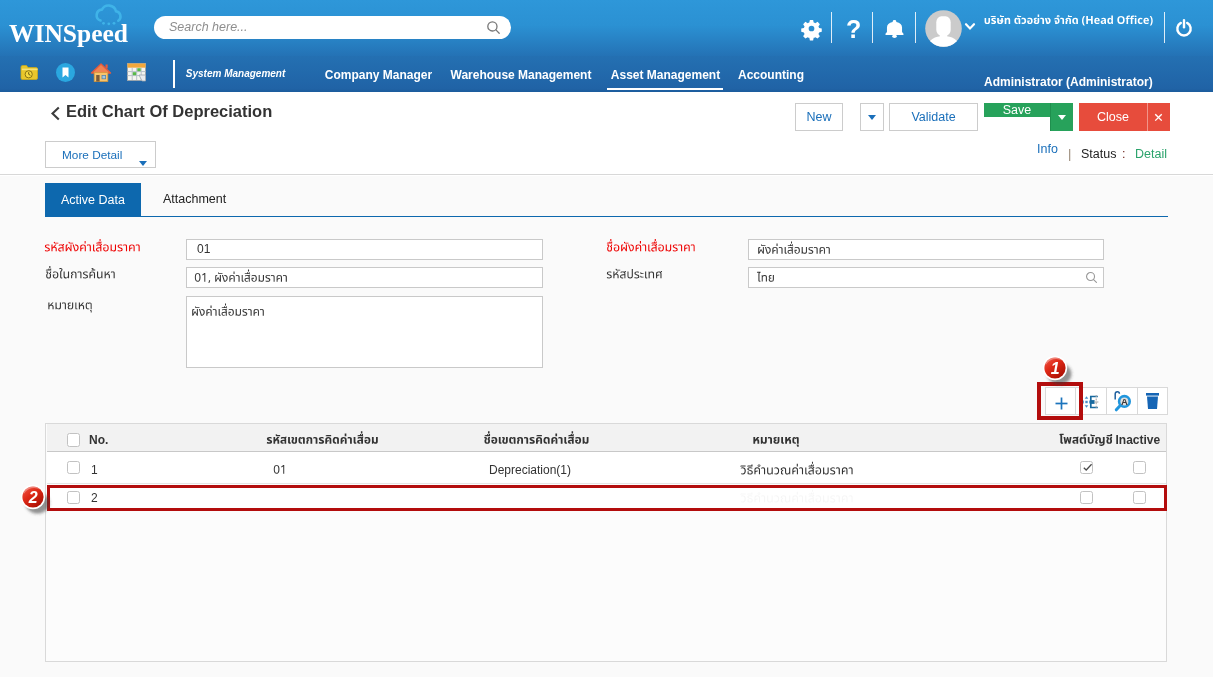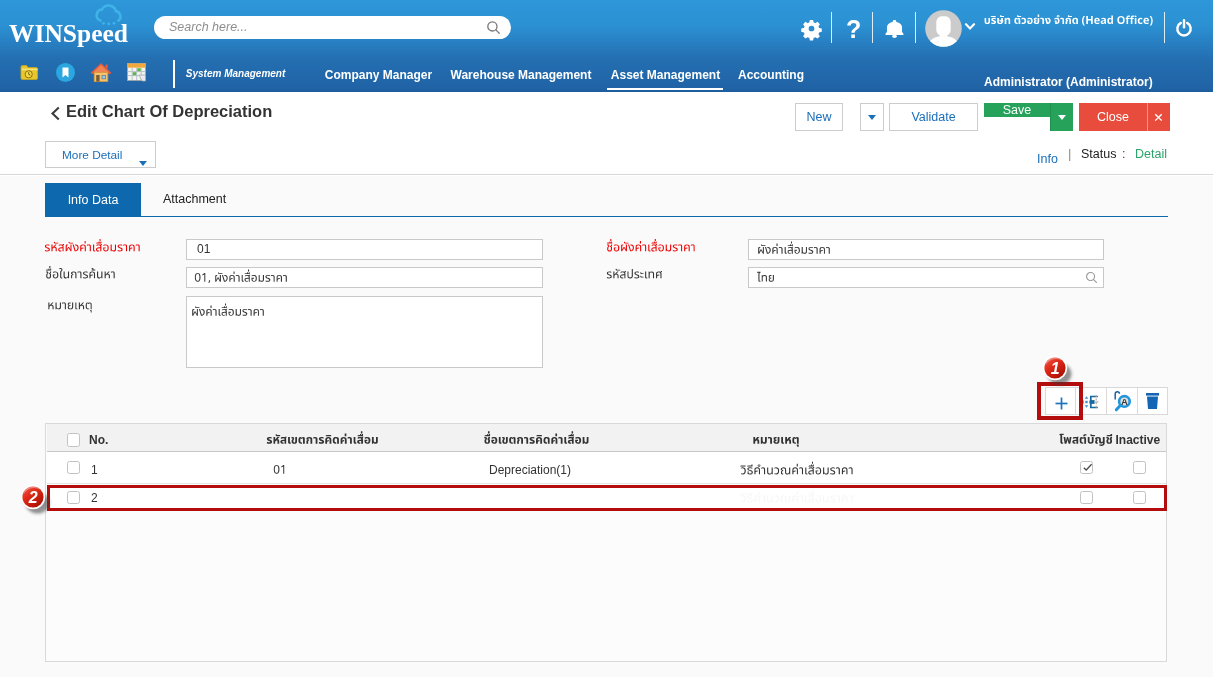--- a/index.html
+++ b/index.html
@@ -112,28 +112,28 @@
 <div class="abs" style="left:1050px;top:103px;width:23px;height:28px;background:#27a25b;color:#fff;font-size:12.5px;display:flex;align-items:center;justify-content:center;">
     <span style="display:inline-block;width:0;height:0;border-left:4.5px solid transparent;border-right:4.5px solid transparent;border-top:5px solid #fff;"></span>
   </div>
 <div class="abs" style="left:1050px;top:103px;width:1px;height:28px;background:#1f8f4e"></div>
 <div class="abs" style="left:1079px;top:103px;width:68px;height:28px;background:#e74c3c;color:#fff;font-size:12.5px;display:flex;align-items:center;justify-content:center;">Close</div>
 <div class="abs" style="left:1147px;top:103px;width:23px;height:28px;background:#e74c3c;color:#fff;font-size:12.5px;display:flex;align-items:center;justify-content:center;">✕</div>
 <div class="abs" style="left:1147px;top:103px;width:1px;height:28px;background:#f1948a"></div>
 <div class="abs" style="left:45px;top:141px;width:111px;height:27px;background:#fff;border:1px solid #ccc;"></div>
 <div class="abs" style="left:62px;top:148px;font-size:11.8px;color:#1a6fba;">More Detail</div>
 <div class="abs" style="left:139px;top:151.5px;"><span style="display:inline-block;width:0;height:0;border-left:4.5px solid transparent;border-right:4.5px solid transparent;border-top:5px solid #1a6fba;"></span></div>
-<div class="abs" style="left:1037px;top:152px;font-size:12.5px;color:#1a6fba;text-align:center;">Info</div>
+<div class="abs" style="left:1037px;top:142px;font-size:12.5px;color:#1a6fba;text-align:center;">Info</div>
 <div class="abs" style="left:1068px;top:146px;font-size:13px;color:#998877;">|</div>
 <div class="abs" style="left:1081px;top:147px;font-size:12.5px;color:#222;">Status</div>
 <div class="abs" style="left:1122px;top:147px;font-size:12.5px;color:#70241f;">:</div>
 <div class="abs" style="left:1135px;top:147px;font-size:12.5px;color:#2aa36b;">Detail</div>
 <div class="abs" style="left:0;top:176px;width:1213px;height:501px;background:#fafafa"></div>
 <div class="abs" style="left:45px;top:215.5px;width:1123px;height:1.6px;background:#0d68ae"></div>
-<div class="abs" style="left:45px;top:183px;width:96px;height:33px;background:#0d68ae;color:#fff;font-size:12.5px;display:flex;align-items:center;justify-content:center;">Info Data</div>
+<div class="abs" style="left:45px;top:183px;width:96px;height:33px;background:#0d68ae;color:#fff;font-size:12.5px;display:flex;align-items:center;justify-content:center;">Active Data</div>
 <div class="abs" style="left:163px;top:192px;font-size:12.5px;color:#222;">Attachment</div>
 <svg style="position:absolute;left:40.2px;top:238.1px;overflow:visible;" width="105" height="19" viewBox="-4.3 -13.1 104.7 18.6">
     <path d="M2.9 0.1Q2.2 0.1 1.5 -0Q0.9 -0.2 0.5 -0.4L0.8 -1.2Q1.1 -1.1 1.4 -1Q1.7 -0.9 2.1 -0.9Q2.5 -0.8 2.9 -0.8Q3.6 -0.8 4 -1Q4.4 -1.3 4.4 -1.7Q4.4 -2 4.3 -2.2Q4.1 -2.4 3.8 -2.6Q3.5 -2.8 3 -2.9Q2.2 -3.2 1.7 -3.5Q1.1 -3.7 0.9 -4.1Q0.6 -4.5 0.6 -5.1Q0.6 -5.6 0.9 -6Q1.1 -6.4 1.7 -6.6Q2.3 -6.9 3.2 -6.9Q3.8 -6.9 4.3 -6.8Q4.8 -6.7 5.1 -6.5V-5.5Q4.9 -5.6 4.6 -5.7Q4.3 -5.8 3.9 -5.9Q3.6 -6 3.2 -6Q2.3 -6 2 -5.7Q1.7 -5.5 1.7 -5.1Q1.7 -4.9 1.8 -4.7Q2 -4.5 2.4 -4.3Q2.7 -4.2 3.4 -3.9Q4 -3.7 4.5 -3.5Q4.9 -3.2 5.2 -2.8Q5.5 -2.4 5.5 -1.8Q5.5 -1.3 5.3 -0.9Q5 -0.4 4.4 -0.2Q3.9 0.1 2.9 0.1Z M7.1 0V-6.7H8.2V-3.8H8.2L11 -6.7H12.3V-6.7L8.2 -2.5V0ZM11.3 0V-2.4Q11.3 -3.1 10.8 -3.5Q10.4 -3.9 9.4 -3.9L10 -4.7Q10.8 -4.7 11.3 -4.4Q11.8 -4.2 12.1 -3.6Q12.4 -3.1 12.4 -2.4V0Z M10.8 -7.8Q10.3 -7.8 10 -8Q9.7 -8.1 9.6 -8.3Q9.4 -8.6 9.4 -8.8Q9.4 -9 9.5 -9.2Q9.5 -9.4 9.6 -9.6L10.6 -9.4Q10.5 -9.4 10.5 -9.3Q10.5 -9.1 10.5 -9Q10.5 -8.9 10.6 -8.8Q10.7 -8.6 10.9 -8.6H14V-7.8Z M18.2 0V-4.5Q18.2 -5.3 17.8 -5.6Q17.4 -6 16.6 -6Q16 -6 15.4 -5.8Q14.9 -5.6 14.4 -5.3V-6.4Q14.7 -6.5 15.3 -6.7Q15.9 -6.9 16.7 -6.9Q17.3 -6.9 17.8 -6.7Q18.3 -6.6 18.5 -6.2Q18.9 -6 19.1 -5.6Q19.2 -5.1 19.2 -4.6V0ZM16.1 0.1Q15 0.1 14.4 -0.4Q13.8 -0.9 13.8 -1.8Q13.8 -2.8 14.6 -3.4Q15.3 -3.9 17 -4L18.4 -4.1V-3.2L17.1 -3.1Q15.9 -3 15.4 -2.7Q14.9 -2.4 14.9 -1.8Q14.9 -1.3 15.3 -1Q15.6 -0.8 16.3 -0.8Q16.5 -0.8 16.6 -0.8Q16.8 -0.8 17 -0.9L17.1 -0Q16.9 0 16.6 0.1Q16.4 0.1 16.1 0.1ZM18.4 -5.8 17.8 -6.4Q18.2 -6.4 18.4 -6.6Q18.7 -6.8 18.7 -7.2H19.8Q19.8 -6.8 19.6 -6.5Q19.4 -6.2 19.1 -6Q18.8 -5.9 18.4 -5.8Z M21.3 0V-5.5Q21.3 -6.1 21.5 -6.4Q21.7 -6.6 22.1 -6.8Q22.4 -6.9 22.8 -6.9Q22.9 -6.9 23.1 -6.8Q23.3 -6.8 23.5 -6.7L23.4 -5.9Q23.2 -5.9 23.1 -5.9Q23 -6 22.9 -6Q22.6 -6 22.5 -5.8Q22.4 -5.7 22.4 -5.4V-3.5Q22.4 -3.1 22.4 -2.7Q22.4 -2.3 22.3 -1.7H22.4Q22.6 -2.3 22.8 -2.6Q23.1 -3 23.2 -3.3L23.9 -4.4H24.6L25.2 -3.3Q25.4 -3 25.6 -2.7Q25.7 -2.4 25.8 -2.2Q26 -2 26.1 -1.7H26.1Q26.1 -2.3 26.1 -2.7Q26.1 -3.1 26.1 -3.5V-6.7H27.1V0H26.2L24.3 -3.2H24.2L22.3 0Z M25.6 -7.8Q25.1 -7.8 24.8 -8Q24.5 -8.1 24.3 -8.3Q24.2 -8.6 24.2 -8.8Q24.2 -9 24.2 -9.2Q24.3 -9.4 24.4 -9.6L25.3 -9.4Q25.3 -9.4 25.2 -9.3Q25.2 -9.1 25.2 -9Q25.2 -8.9 25.3 -8.8Q25.4 -8.6 25.6 -8.6H28.8V-7.8Z M30.3 0 28.2 -6.7H29.3L31.2 -0.9H31.3Q31.6 -0.9 31.9 -1.1Q32.2 -1.2 32.4 -1.5Q32.7 -1.9 32.9 -2.5Q33.1 -3.1 33.1 -3.7Q33.1 -4.7 32.6 -5.3Q32.2 -5.9 31.3 -5.9Q31.2 -5.9 31 -5.9Q30.9 -5.8 30.8 -5.8L30.5 -6.7Q30.8 -6.8 31 -6.8Q31.2 -6.8 31.4 -6.8Q32 -6.8 32.5 -6.6Q33 -6.4 33.3 -6.1Q33.8 -5.7 34 -5.1Q34.2 -4.4 34.2 -3.7Q34.2 -2.7 33.9 -2Q33.6 -1.2 33.1 -0.8Q32.8 -0.4 32.3 -0.2Q31.7 0 30.9 0Z M35.8 0V-4.3Q35.8 -5.5 36.5 -6.2Q37.2 -6.9 38.6 -6.9Q40.1 -6.9 40.7 -6.2Q41.4 -5.5 41.4 -4.3V0H40.3V-4.3Q40.3 -5.1 39.9 -5.5Q39.4 -6 38.6 -6Q37.8 -6 37.3 -5.5Q36.9 -5.1 36.9 -4.3V-2.9L37 -2.9Q37.2 -3.4 37.6 -3.6Q38 -3.7 38.7 -3.7H39.1V-2.8H38.7Q38 -2.8 37.6 -2.6Q37.2 -2.4 37.1 -2.1Q36.9 -1.7 36.9 -1.3V0Z M40.2 -7.8V-10.4H41.2V-7.8Z M45.3 0V-4.8Q45.3 -5.4 45 -5.7Q44.7 -6 44.1 -6Q43.6 -6 43.3 -5.8Q42.9 -5.7 42.5 -5.5V-6.5Q42.8 -6.6 43.2 -6.7Q43.7 -6.9 44.3 -6.9Q44.9 -6.9 45.4 -6.7Q45.9 -6.5 46.1 -6.1Q46.4 -5.6 46.4 -4.9V0Z M49.9 0.1Q49.6 0.1 49.3 0Q49 -0.1 48.8 -0.4Q48.6 -0.7 48.6 -1.2V-6.7H49.7V-1.3Q49.7 -1 49.8 -0.9Q49.9 -0.8 50.2 -0.8Q50.3 -0.8 50.4 -0.8Q50.5 -0.8 50.6 -0.9L50.8 -0.1Q50.6 0 50.3 0.1Q50.1 0.1 49.9 0.1Z M55.8 0V-4.5Q55.8 -5.3 55.5 -5.6Q55.1 -6 54.3 -6Q53.6 -6 53.1 -5.8Q52.5 -5.6 52 -5.3V-6.4Q52.4 -6.5 53 -6.7Q53.6 -6.9 54.4 -6.9Q55 -6.9 55.5 -6.7Q55.9 -6.6 56.1 -6.2Q56.6 -6 56.7 -5.6Q56.9 -5.1 56.9 -4.6V0ZM53.7 0.1Q52.6 0.1 52.1 -0.4Q51.5 -0.9 51.5 -1.8Q51.5 -2.8 52.2 -3.4Q53 -3.9 54.6 -4L56.1 -4.1V-3.2L54.8 -3.1Q53.5 -3 53.1 -2.7Q52.6 -2.4 52.6 -1.8Q52.6 -1.3 52.9 -1Q53.3 -0.8 53.9 -0.8Q54.1 -0.8 54.3 -0.8Q54.5 -0.8 54.6 -0.9L54.8 -0Q54.6 0 54.3 0.1Q54 0.1 53.7 0.1ZM56.1 -5.8 55.5 -6.4Q55.8 -6.4 56.1 -6.6Q56.4 -6.8 56.4 -7.2H57.5Q57.5 -6.8 57.3 -6.5Q57.1 -6.2 56.8 -6Q56.5 -5.9 56.1 -5.8Z M51.7 -7.8V-8.3L52.6 -8.7H56.9V-7.8ZM54.2 -8.3V-9.7H55.1V-8.3ZM56 -8.3V-9.7H56.9V-8.3Z M55.1 -10.4V-12.4H56.1V-10.4Z M61.3 0.1Q60 0.1 59.3 -0.6Q58.7 -1.3 58.7 -2.8Q58.7 -3 58.7 -3.3Q58.7 -3.6 58.7 -3.9H61.3V-3H59.8V-2.8Q59.8 -2 59.9 -1.5Q60.1 -1.1 60.4 -0.9Q60.8 -0.8 61.3 -0.8Q61.8 -0.8 62.2 -1Q62.6 -1.2 62.9 -1.7Q63.1 -2.3 63.1 -3.3Q63.1 -4.2 62.9 -4.8Q62.7 -5.4 62.2 -5.7Q61.8 -6 61 -6Q60.6 -6 60.3 -5.9Q59.9 -5.8 59.6 -5.7Q59.2 -5.6 58.9 -5.4V-6.4Q59.1 -6.5 59.5 -6.6Q59.8 -6.7 60.3 -6.8Q60.7 -6.9 61.2 -6.9Q62.3 -6.9 62.9 -6.4Q63.6 -6 63.9 -5.2Q64.2 -4.4 64.2 -3.3Q64.2 -2.2 63.9 -1.5Q63.6 -0.7 63 -0.3Q62.4 0.1 61.3 0.1Z M69.2 0.1Q68.4 0.1 67.9 -0.2Q67.3 -0.5 67.1 -1.1H67L67 0H66.1V-6.7H67.2V-2.8Q67.2 -2.2 67.4 -1.8Q67.6 -1.3 68 -1.1Q68.4 -0.8 69 -0.8Q69.7 -0.8 70.1 -1.2Q70.4 -1.6 70.4 -2.3V-6.7H71.5V-2.2Q71.5 -1.4 71.3 -0.9Q71 -0.4 70.5 -0.1Q70 0.1 69.2 0.1Z M75.4 0.1Q74.7 0.1 74.1 -0Q73.5 -0.2 73 -0.4L73.3 -1.2Q73.6 -1.1 73.9 -1Q74.3 -0.9 74.7 -0.9Q75 -0.8 75.4 -0.8Q76.1 -0.8 76.5 -1Q77 -1.3 77 -1.7Q77 -2 76.8 -2.2Q76.7 -2.4 76.3 -2.6Q76 -2.8 75.5 -2.9Q74.7 -3.2 74.2 -3.5Q73.7 -3.7 73.4 -4.1Q73.1 -4.5 73.1 -5.1Q73.1 -5.6 73.4 -6Q73.7 -6.4 74.2 -6.6Q74.8 -6.9 75.7 -6.9Q76.3 -6.9 76.9 -6.8Q77.4 -6.7 77.7 -6.5V-5.5Q77.5 -5.6 77.2 -5.7Q76.8 -5.8 76.5 -5.9Q76.1 -6 75.7 -6Q74.9 -6 74.5 -5.7Q74.2 -5.5 74.2 -5.1Q74.2 -4.9 74.4 -4.7Q74.5 -4.5 74.9 -4.3Q75.3 -4.2 75.9 -3.9Q76.5 -3.7 77 -3.5Q77.5 -3.2 77.8 -2.8Q78.1 -2.4 78.1 -1.8Q78.1 -1.3 77.8 -0.9Q77.6 -0.4 77 -0.2Q76.4 0.1 75.4 0.1Z M81.4 0V-4.8Q81.4 -5.4 81.2 -5.7Q80.9 -6 80.2 -6Q79.8 -6 79.4 -5.8Q79 -5.7 78.7 -5.5V-6.5Q78.9 -6.6 79.4 -6.7Q79.8 -6.9 80.4 -6.9Q81.1 -6.9 81.5 -6.7Q82 -6.5 82.3 -6.1Q82.5 -5.6 82.5 -4.9V0Z M84.5 0V-4.3Q84.5 -5.5 85.2 -6.2Q85.9 -6.9 87.3 -6.9Q88.8 -6.9 89.4 -6.2Q90.1 -5.5 90.1 -4.3V0H89V-4.3Q89 -5.1 88.6 -5.5Q88.1 -6 87.3 -6Q86.5 -6 86 -5.5Q85.6 -5.1 85.6 -4.3V-2.9L85.7 -2.9Q85.9 -3.4 86.3 -3.6Q86.7 -3.7 87.4 -3.7H87.8V-2.8H87.4Q86.7 -2.8 86.3 -2.6Q85.9 -2.4 85.8 -2.1Q85.6 -1.7 85.6 -1.3V0Z M94 0V-4.8Q94 -5.4 93.7 -5.7Q93.4 -6 92.8 -6Q92.3 -6 91.9 -5.8Q91.6 -5.7 91.2 -5.5V-6.5Q91.5 -6.6 91.9 -6.7Q92.4 -6.9 93 -6.9Q93.6 -6.9 94.1 -6.7Q94.6 -6.5 94.8 -6.1Q95.1 -5.6 95.1 -4.9V0Z" fill="#ee0000"></path>
   </svg>
 <div class="abs" style="left:186.3px;top:238.5px;width:357px;height:21px;background:#fff;border:1px solid #c9c9c9;"></div>
 <div class="abs" style="left:197px;top:242px;font-size:12px;color:#333;">01</div>
 <svg style="position:absolute;left:40.5px;top:264.7px;overflow:visible;" width="79" height="19" viewBox="-4.3 -13.1 79.1 18.6">
     <path d="M3.4 0.1Q2.2 0.1 1.6 -0.4Q0.9 -1 0.9 -2.1V-2.9Q0.9 -3.5 1.1 -3.8Q1.3 -4.2 1.5 -4.5Q1.7 -4.7 1.9 -4.9Q2 -5.2 2 -5.4Q2 -5.7 1.9 -5.8Q1.7 -5.9 1.5 -5.9Q1.4 -5.9 1.2 -5.9Q1.1 -5.8 0.9 -5.8L0.7 -6.5Q0.9 -6.7 1.2 -6.8Q1.5 -6.8 1.8 -6.8Q2.2 -6.8 2.5 -6.7Q2.8 -6.5 2.9 -6.2Q3 -5.9 3 -5.6Q3 -5.1 2.9 -4.8Q2.7 -4.5 2.5 -4.2Q2.3 -3.9 2.2 -3.7Q2 -3.4 2 -2.9V-2.2Q2 -1.6 2.2 -1.3Q2.4 -1 2.7 -0.9Q3 -0.8 3.4 -0.8Q4 -0.8 4.3 -1.1Q4.6 -1.4 4.6 -2V-3.7Q4.6 -4.1 4.4 -4.4Q4.2 -4.6 3.8 -4.6H3.7V-5.3H3.8Q4.3 -5.3 4.5 -5.5Q4.7 -5.8 4.7 -6.1Q4.8 -6.5 4.8 -6.7H5.9Q5.9 -6.1 5.7 -5.6Q5.5 -5.2 5 -5V-4.9Q5.3 -4.8 5.5 -4.6Q5.6 -4.4 5.7 -4.2Q5.7 -3.9 5.7 -3.7V-1.9Q5.7 -0.9 5.1 -0.4Q4.6 0.1 3.4 0.1Z M0.6 -7.8V-8.3L1.5 -8.7H5.9V-7.8ZM3.2 -8.3V-9.7H4.1V-8.3ZM5 -8.3V-9.7H5.9V-8.3Z M4 -10.4V-12.4H5.1V-10.4Z M10.1 0.1Q8.8 0.1 8.2 -0.6Q7.5 -1.3 7.5 -2.8Q7.5 -3 7.5 -3.3Q7.5 -3.6 7.6 -3.9H10.1V-3H8.6V-2.8Q8.6 -2 8.8 -1.5Q8.9 -1.1 9.3 -0.9Q9.6 -0.8 10.1 -0.8Q10.7 -0.8 11.1 -1Q11.5 -1.2 11.7 -1.7Q11.9 -2.3 11.9 -3.3Q11.9 -4.2 11.7 -4.8Q11.5 -5.4 11.1 -5.7Q10.6 -6 9.9 -6Q9.5 -6 9.1 -5.9Q8.7 -5.8 8.4 -5.7Q8.1 -5.6 7.7 -5.4V-6.4Q8 -6.5 8.3 -6.6Q8.7 -6.7 9.1 -6.8Q9.5 -6.9 10 -6.9Q11.1 -6.9 11.8 -6.4Q12.4 -6 12.7 -5.2Q13.1 -4.4 13.1 -3.3Q13.1 -2.2 12.8 -1.5Q12.5 -0.7 11.9 -0.3Q11.2 0.1 10.1 0.1Z M16.2 0.1Q15.9 0.1 15.6 0Q15.3 -0.1 15.1 -0.4Q14.9 -0.7 14.9 -1.2V-6Q14.9 -6.3 14.9 -6.5Q15 -6.8 15.1 -7Q15.3 -7.2 15.5 -7.5Q15.9 -7.9 16 -8.1Q16.1 -8.4 16.1 -8.7Q16.1 -9 15.9 -9.2Q15.7 -9.4 15.3 -9.4Q14.9 -9.4 14.6 -9.3Q14.3 -9.2 14.1 -9V-10Q14.2 -10.1 14.6 -10.2Q14.9 -10.3 15.4 -10.3Q16.2 -10.3 16.7 -9.9Q17.2 -9.5 17.2 -8.8Q17.2 -8.3 17 -7.9Q16.9 -7.6 16.6 -7.3Q16.4 -7 16.3 -6.8Q16.1 -6.6 16 -6.4Q16 -6.3 16 -6V-1.3Q16 -1 16.1 -0.9Q16.2 -0.8 16.5 -0.8Q16.6 -0.8 16.7 -0.8Q16.9 -0.8 17 -0.9L17.1 -0.1Q16.9 0 16.7 0.1Q16.4 0.1 16.2 0.1Z M20.6 0.1Q19.9 0.1 19.4 -0.1Q18.9 -0.4 18.6 -0.9Q18.3 -1.4 18.3 -2.2V-6.7H19.4V-2.3Q19.4 -1.6 19.8 -1.2Q20.1 -0.8 20.9 -0.8Q21.7 -0.8 22.2 -1.4Q22.7 -1.9 22.7 -2.8V-6.7H23.8V0H22.9L22.8 -1H22.7Q22.5 -0.5 22 -0.2Q21.4 0.1 20.6 0.1Z M25.8 0V-2.3Q25.8 -3.1 26.1 -3.5Q26.5 -3.8 27 -3.9L27 -4L25.7 -4.5V-4.9Q25.7 -5.4 26 -5.9Q26.3 -6.3 26.9 -6.6Q27.6 -6.9 28.4 -6.9Q29.2 -6.9 29.8 -6.6Q30.5 -6.4 30.8 -5.9Q31.2 -5.4 31.2 -4.5V0H30.1V-4.4Q30.1 -5.3 29.6 -5.6Q29.1 -6 28.4 -6Q27.7 -6 27.2 -5.6Q26.8 -5.3 26.8 -4.8L28.1 -4.2L28 -3.6Q27.6 -3.6 27.2 -3.3Q26.9 -3 26.9 -2.3V0Z M35.1 0V-4.8Q35.1 -5.4 34.9 -5.7Q34.6 -6 33.9 -6Q33.5 -6 33.1 -5.8Q32.7 -5.7 32.3 -5.5V-6.5Q32.6 -6.6 33.1 -6.7Q33.5 -6.9 34.1 -6.9Q34.8 -6.9 35.2 -6.7Q35.7 -6.5 36 -6.1Q36.2 -5.6 36.2 -4.9V0Z M40.1 0.1Q39.4 0.1 38.8 -0Q38.1 -0.2 37.7 -0.4L38 -1.2Q38.3 -1.1 38.6 -1Q39 -0.9 39.3 -0.9Q39.7 -0.8 40.1 -0.8Q40.8 -0.8 41.2 -1Q41.6 -1.3 41.6 -1.7Q41.6 -2 41.5 -2.2Q41.3 -2.4 41 -2.6Q40.7 -2.8 40.2 -2.9Q39.4 -3.2 38.9 -3.5Q38.4 -3.7 38.1 -4.1Q37.8 -4.5 37.8 -5.1Q37.8 -5.6 38.1 -6Q38.4 -6.4 38.9 -6.6Q39.5 -6.9 40.4 -6.9Q41 -6.9 41.5 -6.8Q42.1 -6.7 42.4 -6.5V-5.5Q42.2 -5.6 41.8 -5.7Q41.5 -5.8 41.2 -5.9Q40.8 -6 40.4 -6Q39.6 -6 39.2 -5.7Q38.9 -5.5 38.9 -5.1Q38.9 -4.9 39 -4.7Q39.2 -4.5 39.6 -4.3Q40 -4.2 40.6 -3.9Q41.2 -3.7 41.7 -3.5Q42.2 -3.2 42.5 -2.8Q42.7 -2.4 42.7 -1.8Q42.7 -1.3 42.5 -0.9Q42.2 -0.4 41.7 -0.2Q41.1 0.1 40.1 0.1Z M44.2 0V-4.3Q44.2 -5.5 44.9 -6.2Q45.5 -6.9 47 -6.9Q48.5 -6.9 49.1 -6.2Q49.8 -5.5 49.8 -4.3V0H48.7V-4.3Q48.7 -5.1 48.3 -5.5Q47.8 -6 47 -6Q46.2 -6 45.7 -5.5Q45.3 -5.1 45.3 -4.3V-2.9L45.4 -2.9Q45.6 -3.4 46 -3.6Q46.4 -3.7 47.1 -3.7H47.5V-2.8H47.1Q46.4 -2.8 46 -2.6Q45.6 -2.4 45.5 -2.1Q45.3 -1.7 45.3 -1.3V0Z M46.2 -7.8V-8.4Q46.5 -8.4 46.7 -8.5Q47 -8.6 47.1 -8.7Q47.3 -8.9 47.3 -9.1Q47.3 -9.3 47.2 -9.4Q47.1 -9.5 46.9 -9.5Q46.8 -9.5 46.7 -9.4Q46.6 -9.4 46.5 -9.3L46.2 -10Q46.5 -10.2 46.8 -10.3Q47.1 -10.3 47.2 -10.3Q47.7 -10.3 48 -10.1Q48.3 -9.8 48.3 -9.4Q48.3 -9 48.1 -8.8Q47.9 -8.5 47.7 -8.4L47.6 -8.7H50V-7.8Z M54.1 0.1Q53.4 0.1 52.8 -0.1Q52.3 -0.4 52 -0.9Q51.8 -1.4 51.8 -2.2V-6.7H52.9V-2.3Q52.9 -1.6 53.2 -1.2Q53.6 -0.8 54.3 -0.8Q55.2 -0.8 55.7 -1.4Q56.1 -1.9 56.1 -2.8V-6.7H57.2V0H56.3L56.3 -1H56.2Q56 -0.5 55.4 -0.2Q54.9 0.1 54.1 0.1Z M59.4 0V-6.7H60.5V-3.8H60.5L63.3 -6.7H64.6V-6.7L60.5 -2.5V0ZM63.6 0V-2.4Q63.6 -3.1 63.1 -3.5Q62.7 -3.9 61.7 -3.9L62.3 -4.7Q63.1 -4.7 63.6 -4.4Q64.1 -4.2 64.4 -3.6Q64.7 -3.1 64.7 -2.4V0Z M68.4 0V-4.8Q68.4 -5.4 68.2 -5.7Q67.9 -6 67.2 -6Q66.8 -6 66.4 -5.8Q66 -5.7 65.7 -5.5V-6.5Q65.9 -6.6 66.4 -6.7Q66.8 -6.9 67.4 -6.9Q68.1 -6.9 68.5 -6.7Q69 -6.5 69.3 -6.1Q69.5 -5.6 69.5 -4.9V0Z" fill="#333"></path>
   </svg>
 <div class="abs" style="left:186.3px;top:266.5px;width:357px;height:21px;background:#fff;border:1px solid #c9c9c9;"></div>

